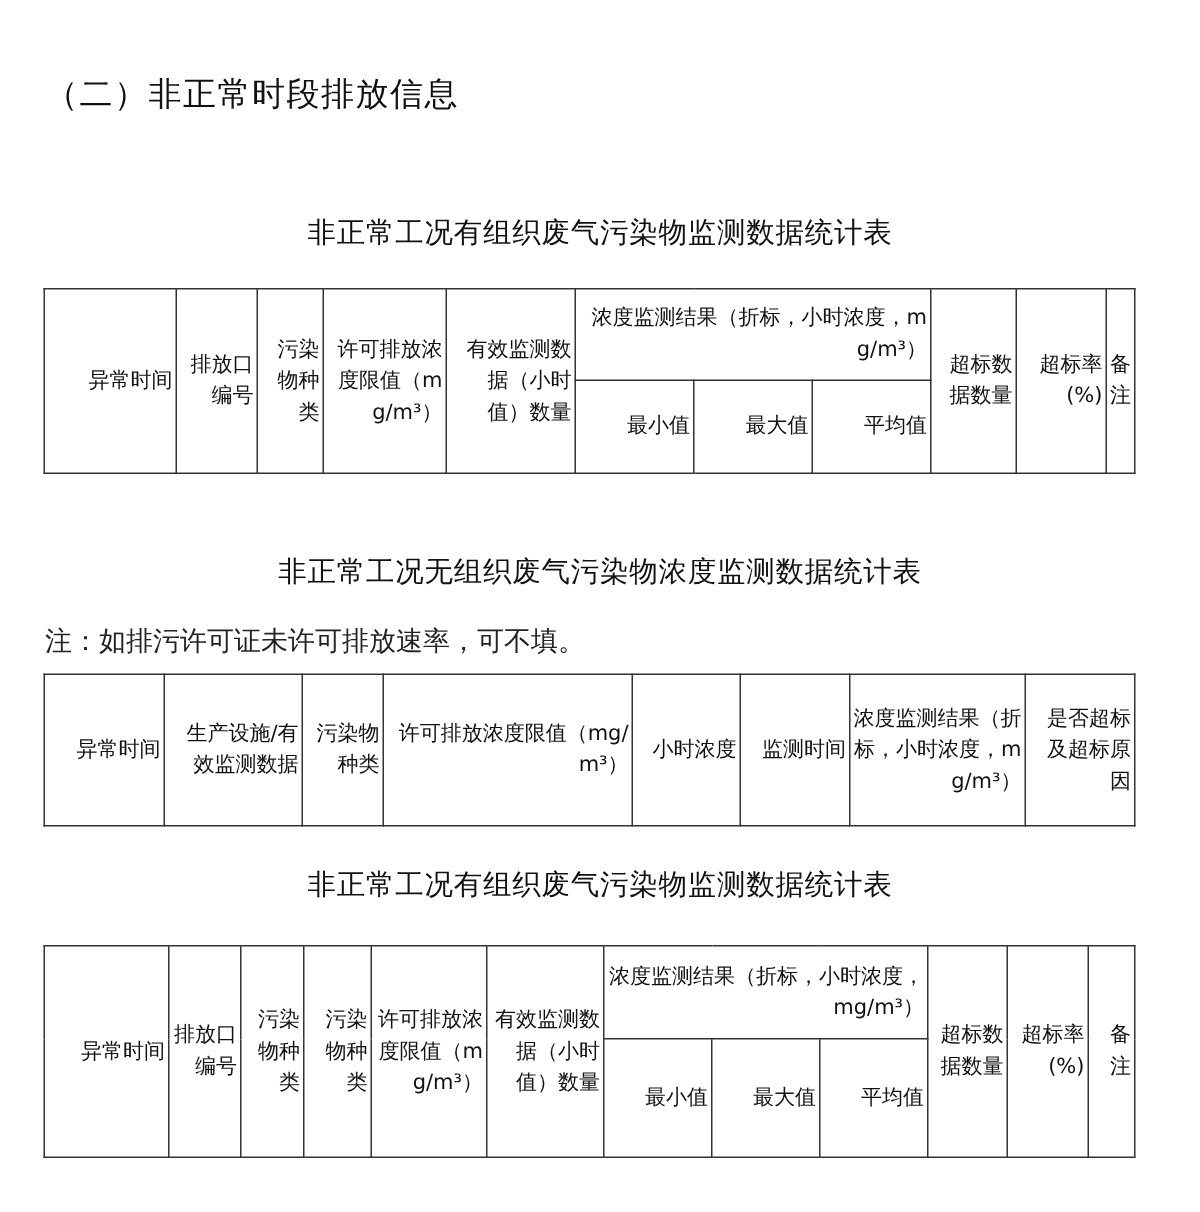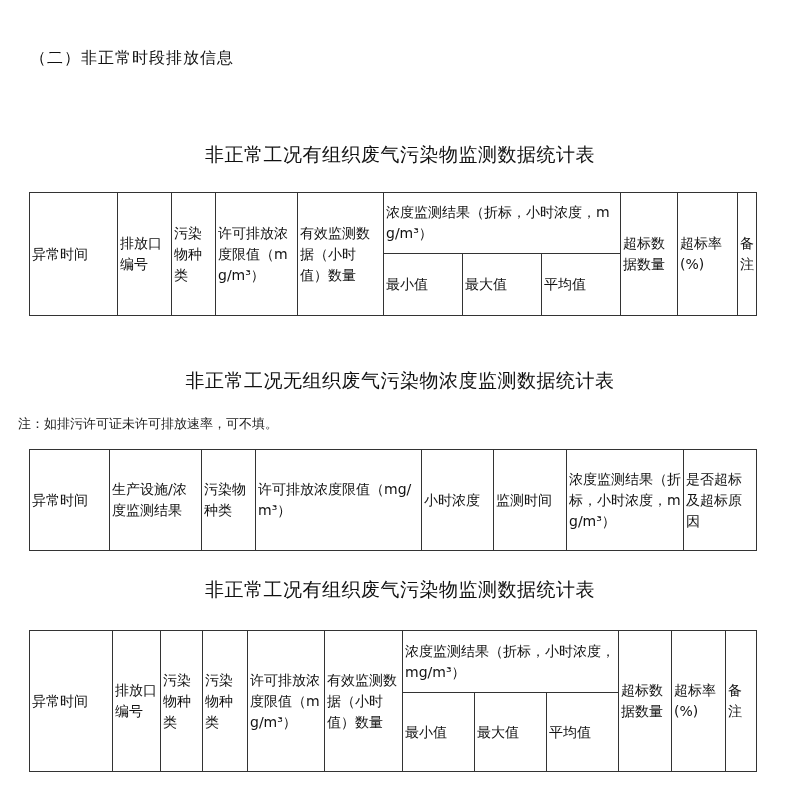--- a/index.html
+++ b/index.html
@@ -3,37 +3,37 @@
   <meta charset="utf-8">
   <style>
     html, body { margin: 0; padding: 0; background: #ffffff; }
     body {
       width: 800px; height: 808px; position: relative; overflow: hidden;
       font-family: "DejaVu Sans", "Liberation Sans", sans-serif;
       color: #111111;
     }
     .section-title {
       position: absolute; left: 30px; top: 48px;
-      font-size: 16px; font-weight: normal; letter-spacing: 1px;
+      font-size: 22px; font-weight: normal; letter-spacing: 1px;
     }
     .table-title {
       position: absolute; left: 0; width: 800px; text-align: center;
       font-size: 19px; letter-spacing: 0.5px;
     }
     .note {
-      position: absolute; left: 18px; top: 415px;
+      position: absolute; left: 30px; top: 415px;
       font-family: "DejaVu Serif", "Liberation Serif", serif;
-      font-size: 13px; color: #222;
+      font-size: 18px; color: #222;
     }
     table.grid {
       position: absolute; left: 29px; border-collapse: collapse;
       table-layout: fixed; font-size: 14px;
     }
     table.grid td {
-      border: 1.5px solid #333; text-align: left; vertical-align: middle;
+      border: 1.5px solid #333; text-align: right; vertical-align: middle;
       padding: 0 2px; line-height: 21px; word-break: break-all;
     }
     #t1 { top: 192px; width: 727px; height: 123px; }
     #t2 { top: 449px; width: 727px; height: 102px; }
     #t3 { top: 630px; width: 727px; height: 141px; }
   </style>
 </head>
 <body>
 
 <div class="section-title">（二）非正常时段排放信息</div>
@@ -82,21 +82,21 @@
       <col style="width:54px">
       <col style="width:166px">
     <col style="width:72px">
       <col style="width:73px">
       <col style="width:117px">
       <col style="width:73px">
   </colgroup>
   <tbody>
       <tr>
     <td>异常时间</td>
-    <td>生产设施/浓度监测结果</td>
+    <td>生产设施/有效监测数据</td>
     <td>污染物种类</td>
     <td>许可排放浓度限值（mg/m³）</td>
     <td>小时浓度</td>
     <td>监测时间</td>
     <td>浓度监测结果（折标，小时浓度，mg/m³）</td>
     <td>是否超标及超标原因</td>
   </tr>
 </tbody>
   </table>
 

